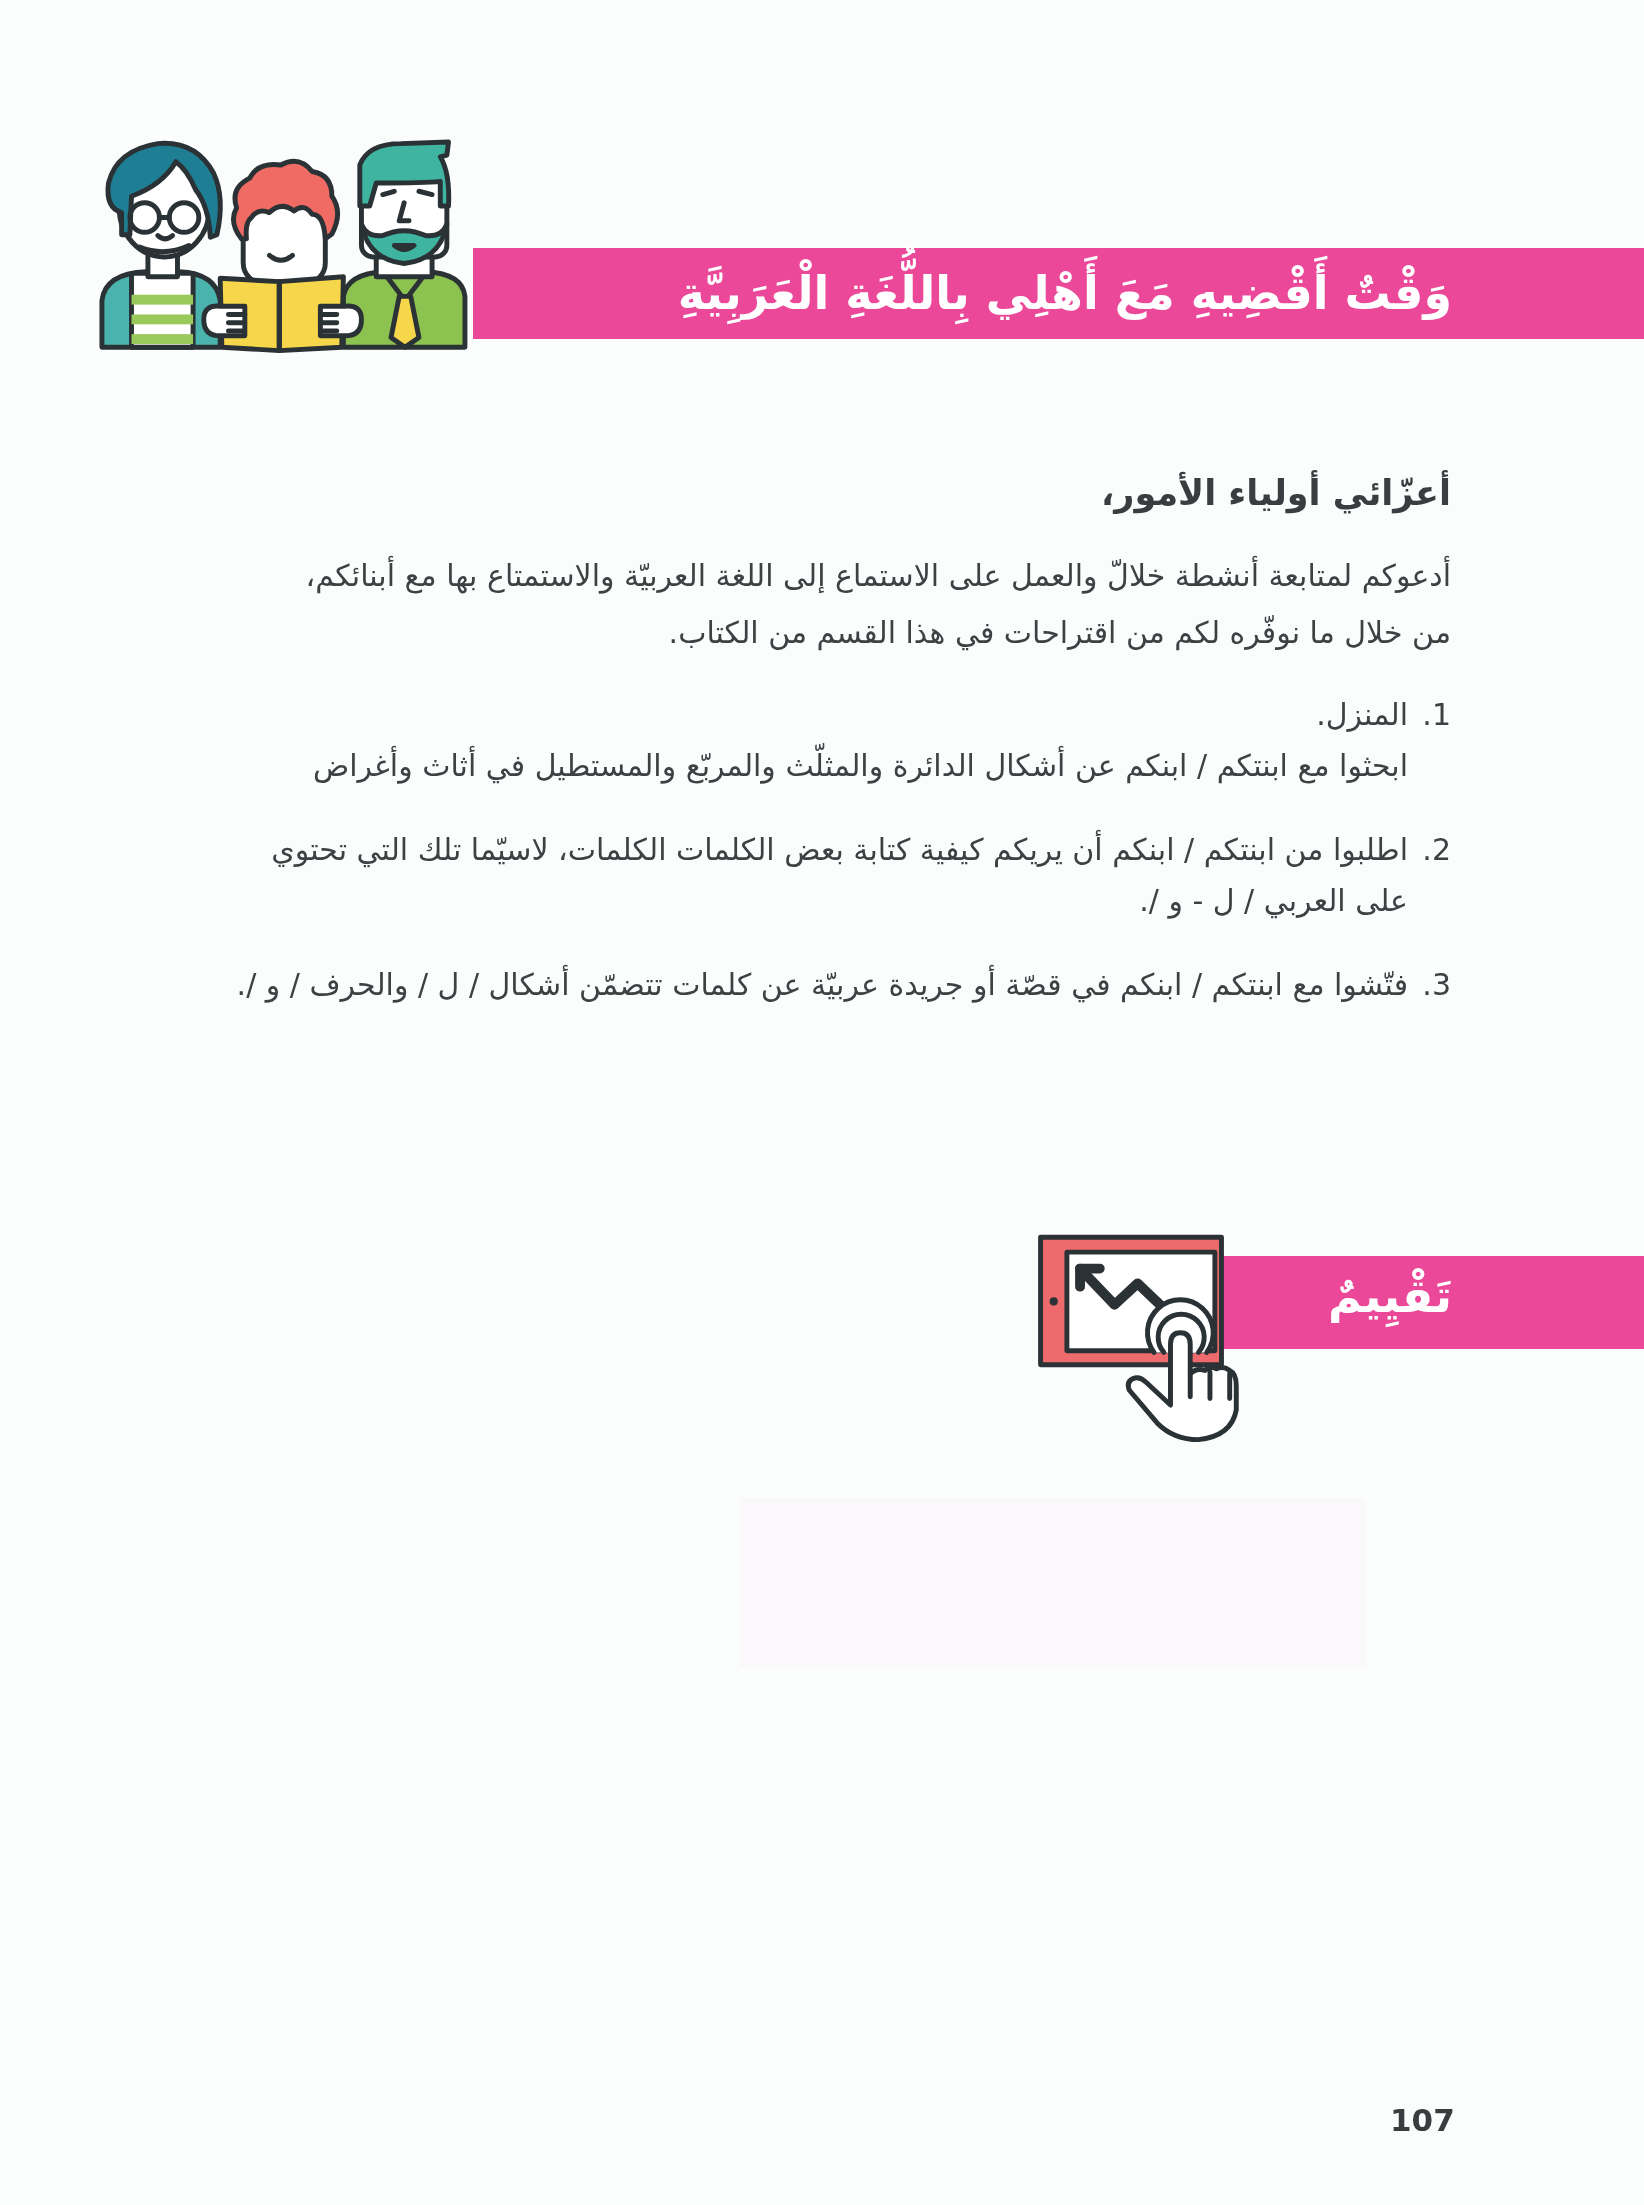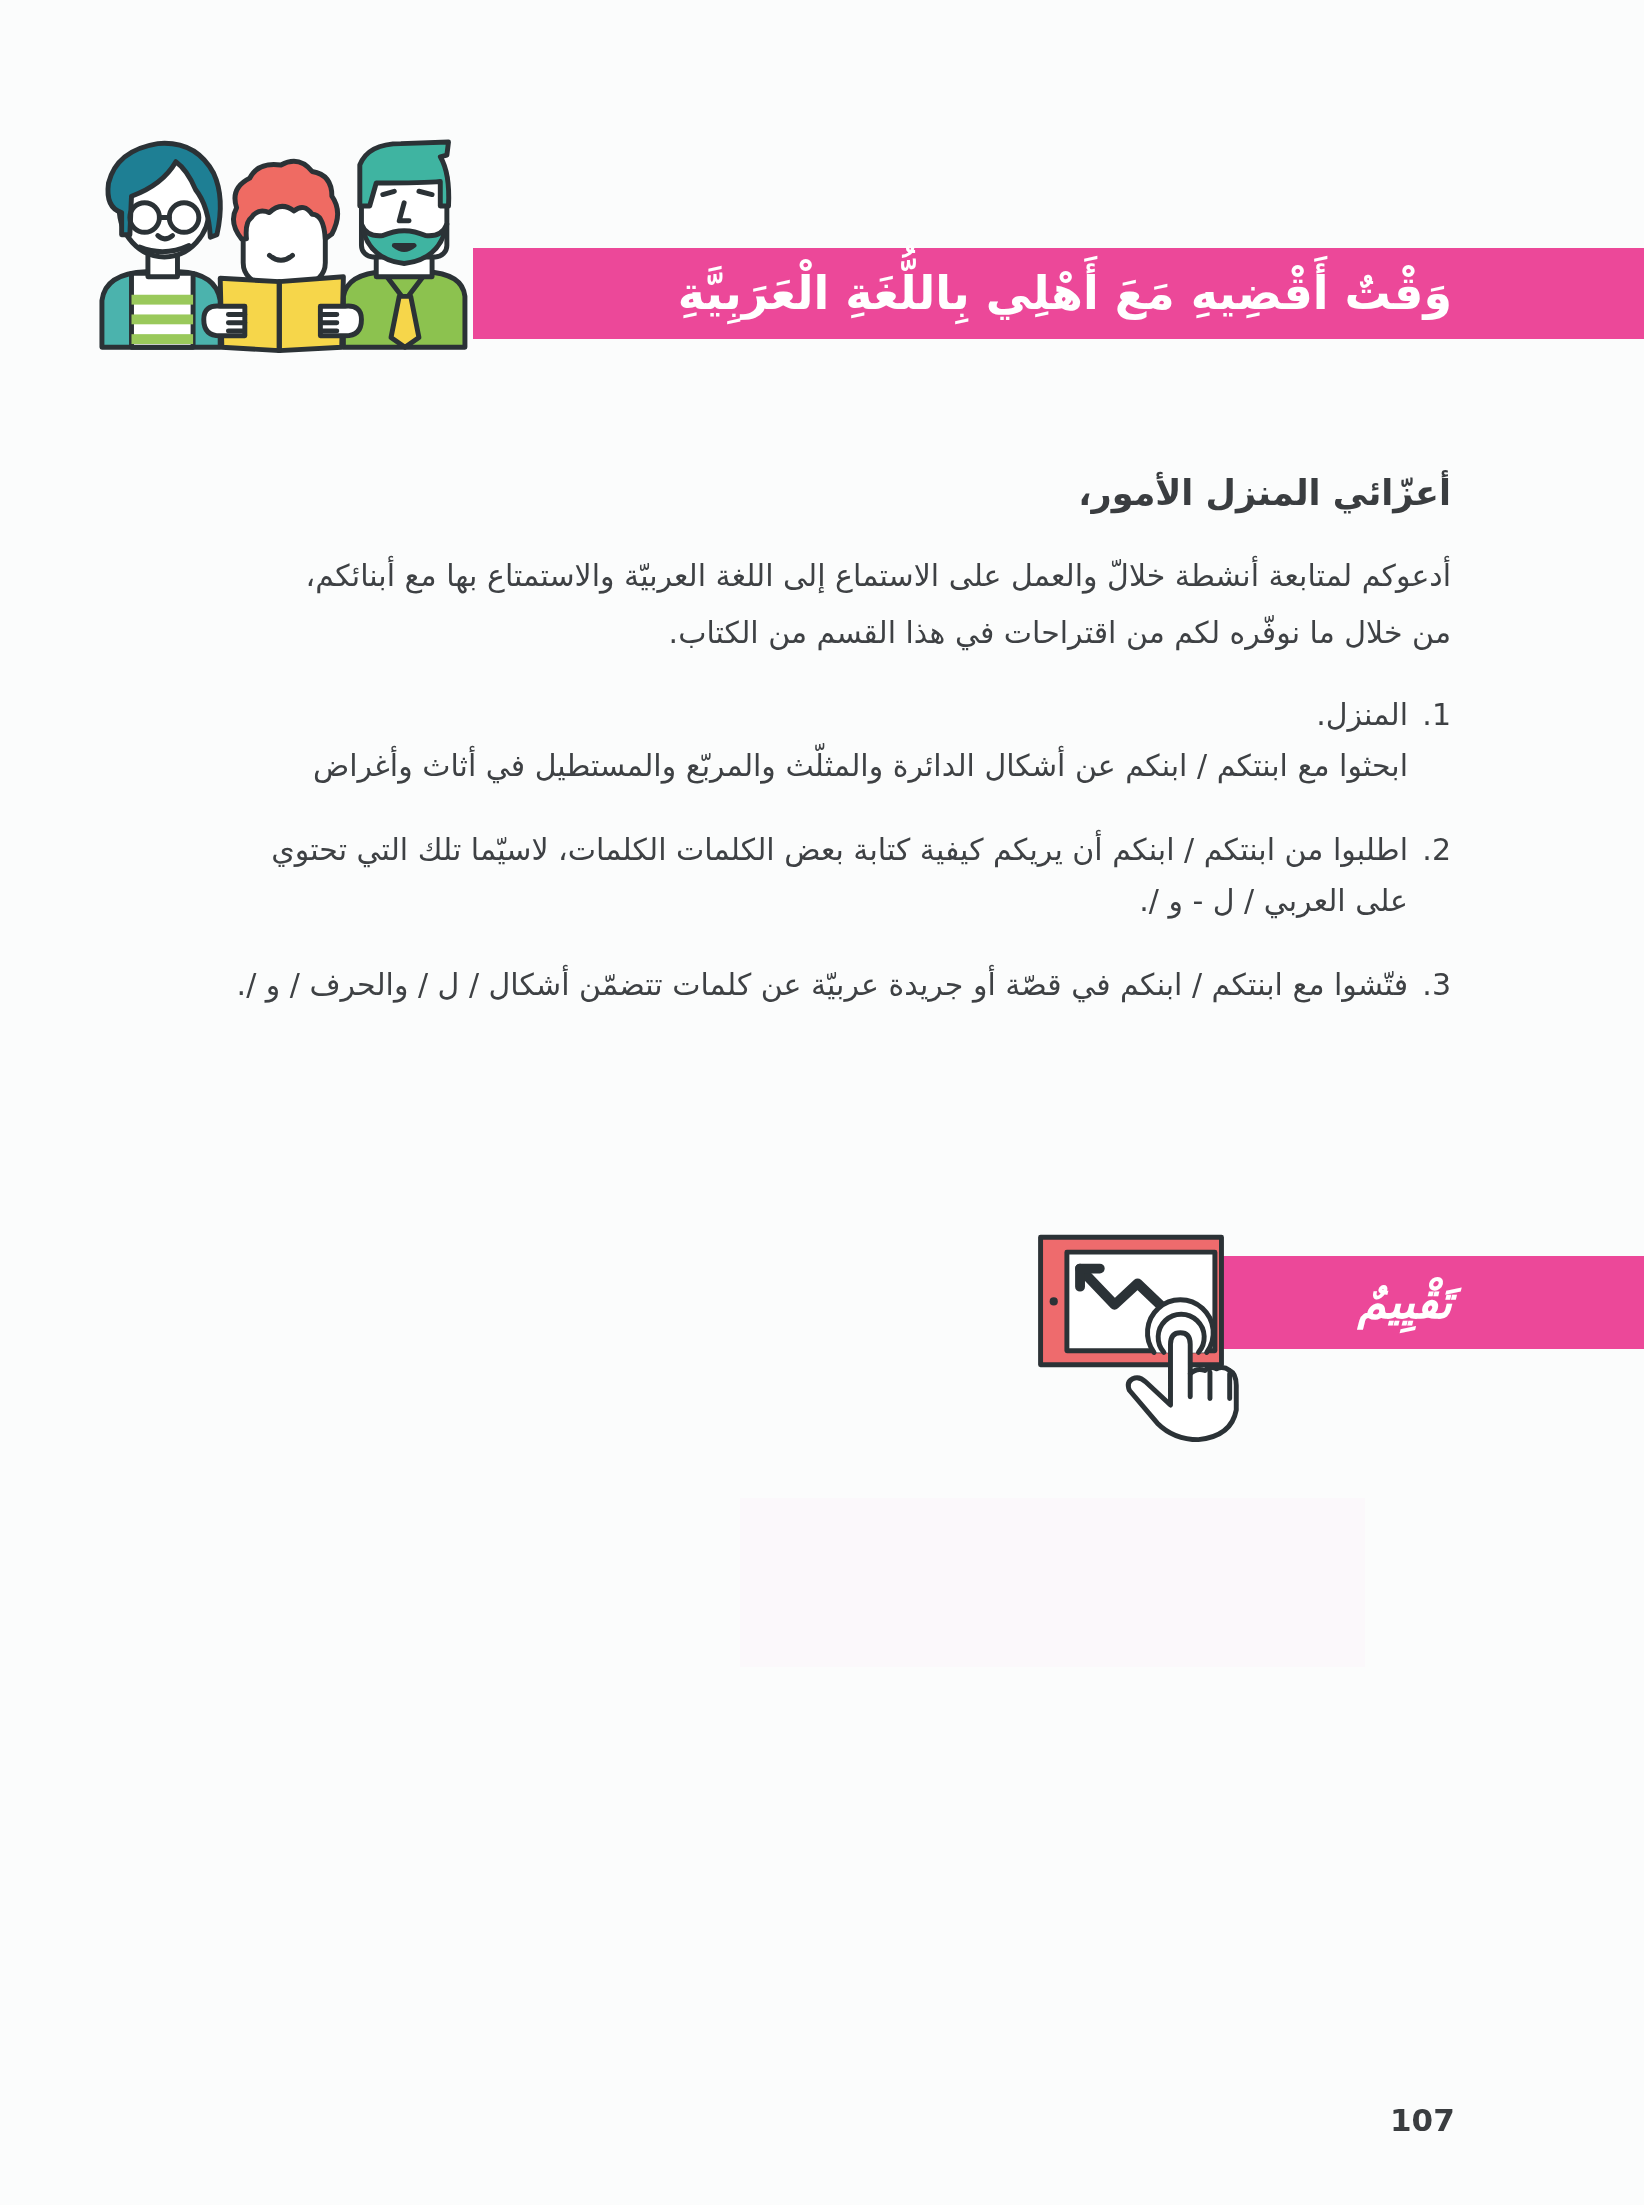--- a/index.html
+++ b/index.html
@@ -89,27 +89,26 @@
   }
   #bottom-banner {
     left: 1217px;
     top: 1256px;
     width: 428px;
     height: 93px;
   }
   #bottom-banner .title {
     position: absolute;
     right: 193px;
-    top: 13px;
+    top: 7px;
     color: #ffffff;
     font-size: 46px;
     font-weight: bold;
     direction: rtl;
     line-height: 66px;
-    font-style: italic;
   }
   #assessment-icon {
     position: absolute;
     left: 1034px;
     top: 1229px;
     width: 222px;
     height: 214px;
   }
   #page-number {
     position: absolute;
@@ -183,21 +182,21 @@
     <path d="M222 182 L300 176 L298 262 L222 266 Z" fill="#f6d64a"></path>
     <path d="M222 182 L222 266" fill="none"></path>
 
     <path d="M130 228 Q130 210 150 212 L180 212 L180 248 L150 248 Q130 248 130 228 Z" fill="#ffffff"></path>
     <path d="M160 222 L180 222 M160 232 L180 232 M160 242 L178 242" fill="none"></path>
     <path d="M322 228 Q322 210 302 212 L272 212 L272 248 L302 248 Q322 248 322 228 Z" fill="#ffffff"></path>
     <path d="M272 222 L292 222 M272 232 L292 232 M274 242 L292 242" fill="none"></path>
   </g>
 </svg>
 
-<div id="greeting" class="content">أعزّائي المنزل الأمور،</div>
+<div id="greeting" class="content">أعزّائي أولياء الأمور،</div>
 
 <div class="content para-line" style="top:553px;">أدعوكم لمتابعة أنشطة خلالّ والعمل على الاستماع إلى اللغة العربيّة والاستمتاع بها مع أبنائكم،</div>
 <div class="content para-line" style="top:610px;">من خلال ما نوفّره لكم من اقتراحات في هذا القسم من الكتاب.</div>
 
 <div class="list-item" style="top:689px;">
   <span class="num" style="position:absolute; right:0; top:0;">1.</span>
   <span class="cont">المنزل.</span>
   <span class="cont">ابحثوا مع ابنتكم / ابنكم عن أشكال الدائرة والمثلّث والمربّع والمستطيل في أثاث وأغراض</span>
 </div>
 

